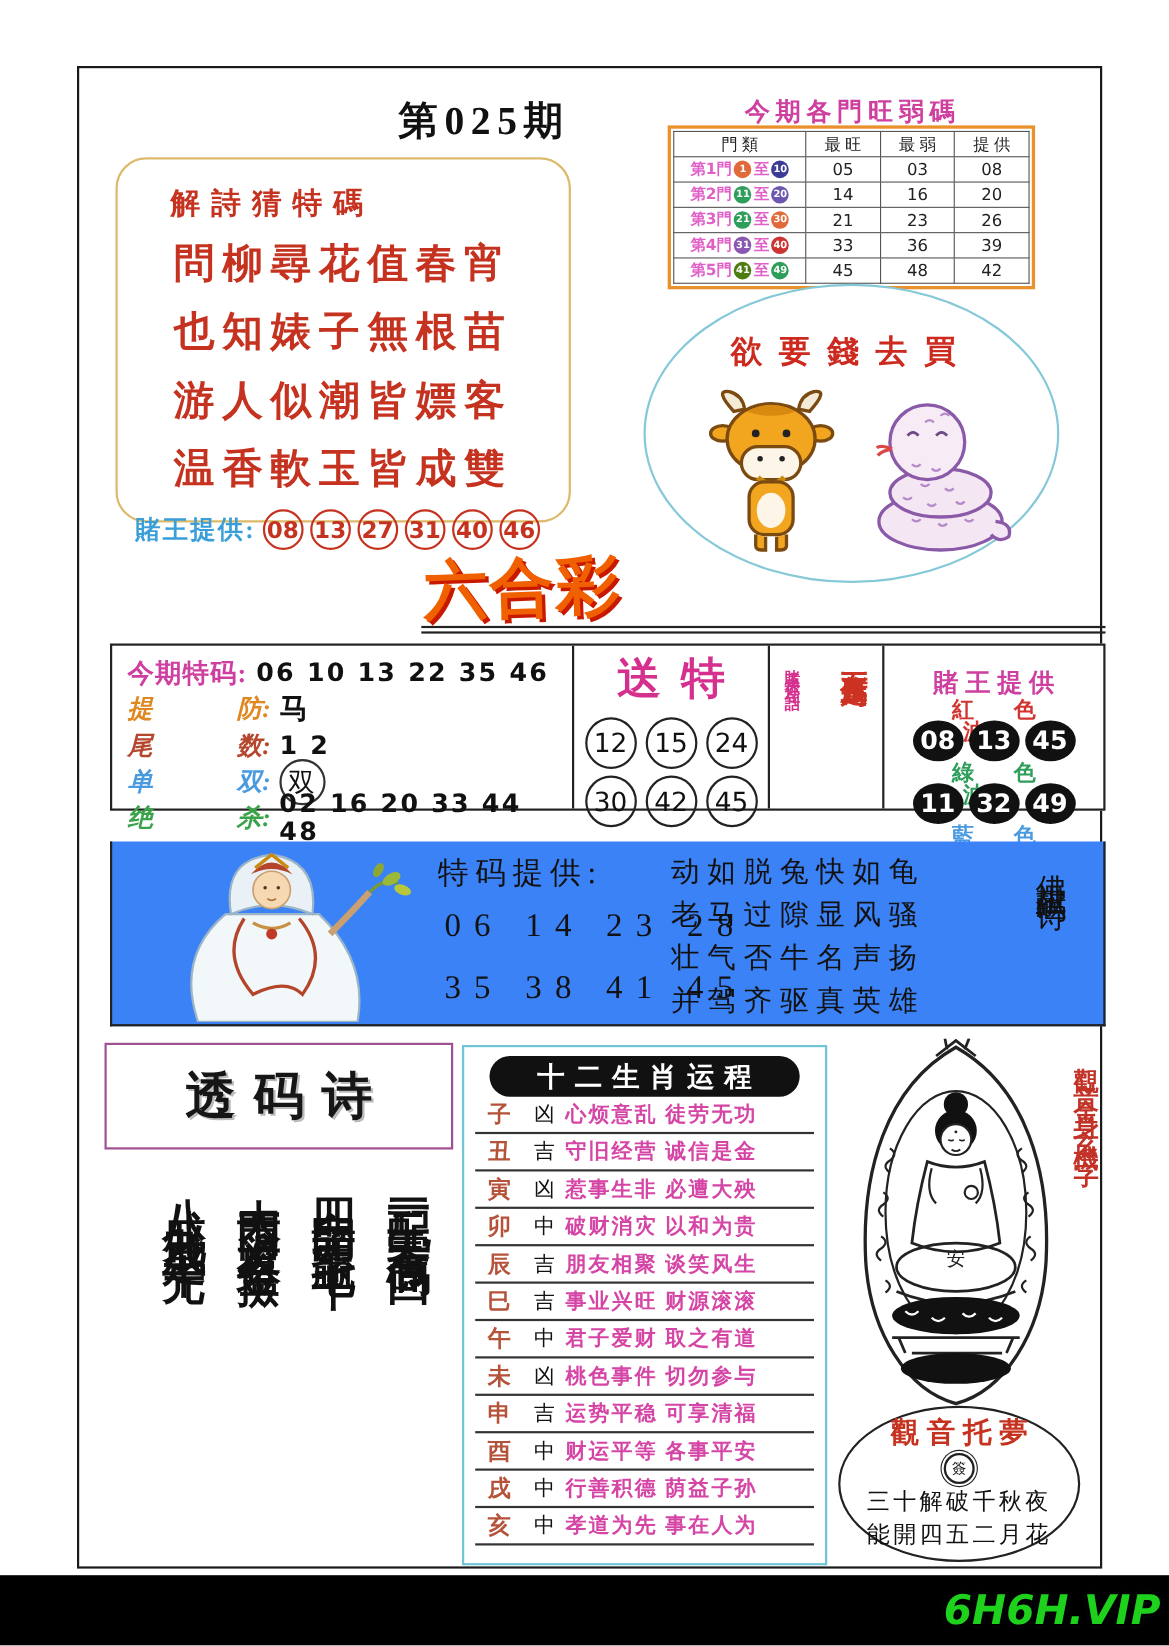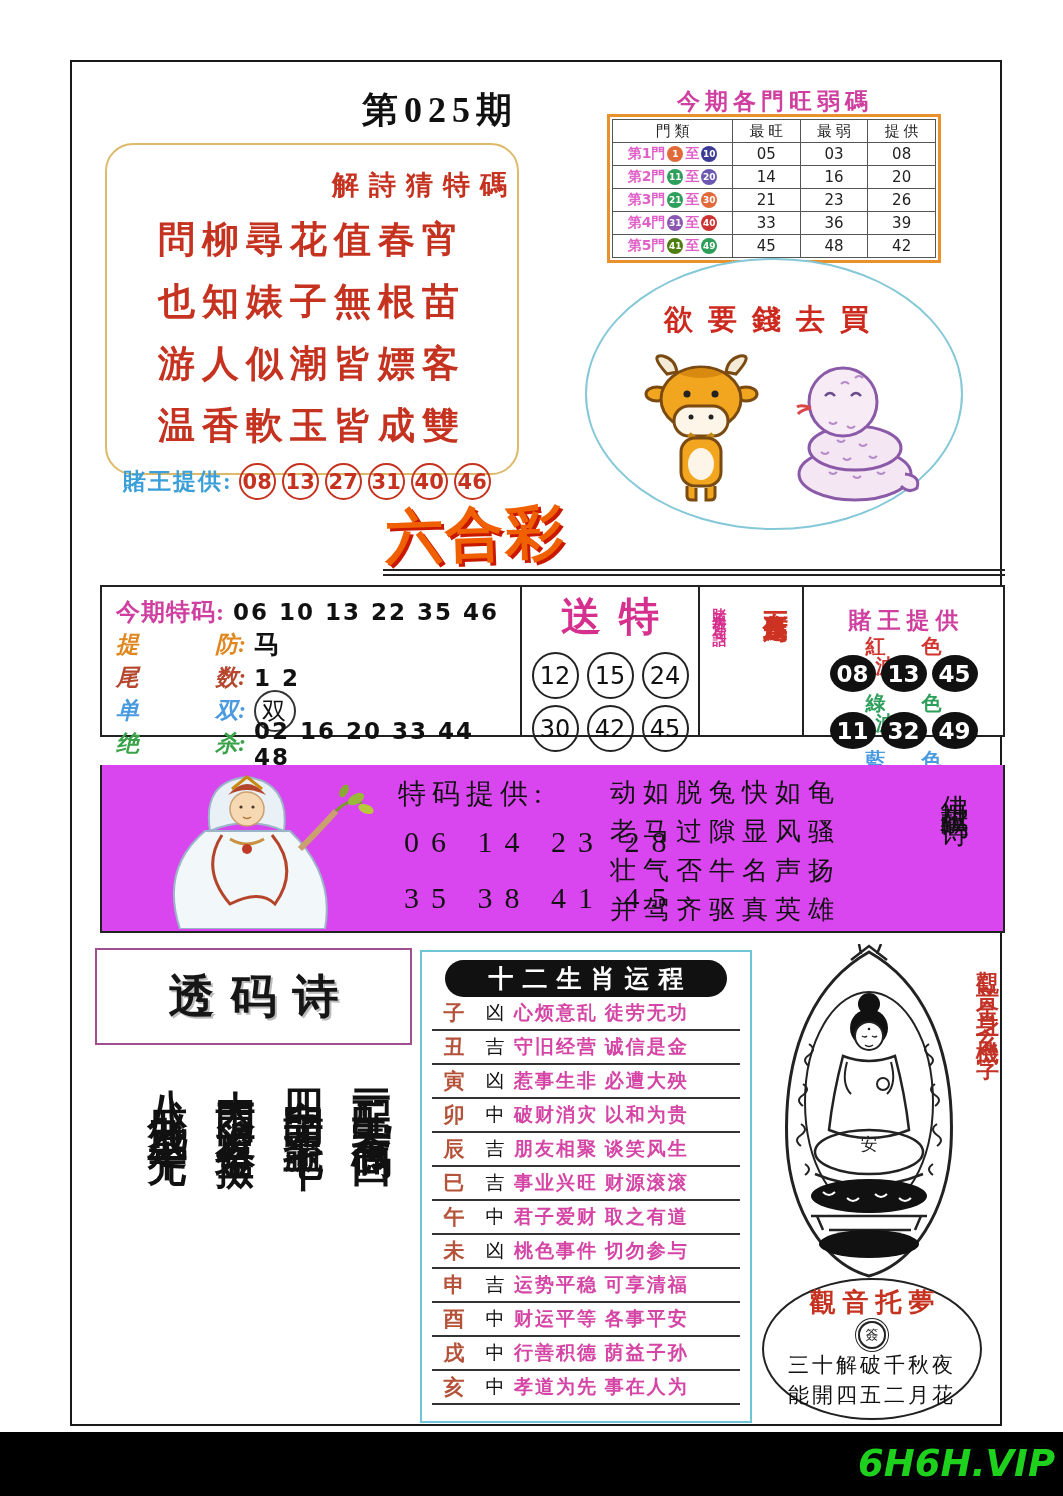--- a/index.html
+++ b/index.html
@@ -6,21 +6,21 @@
   body { background:#ffffff; font-family:"Liberation Serif","DejaVu Serif",serif; }
   .page { position:relative; width:1063px; height:1496px; background:#fff; overflow:hidden; }
   .page-border { position:absolute; left:70px; top:60px; width:932px; height:1366px; border:2px solid #1a1a1a; }
 
   
   .issue-title { position:absolute; left:330px; top:86px; width:220px; text-align:center;
     font-size:36px; font-weight:bold; letter-spacing:6px; color:#111; }
 
   .poem-box { position:absolute; left:105px; top:143px; width:414px; height:332px;
     border:2px solid #dcba6a; border-radius:28px; background:#fff; }
-  .poem-title { margin-top:22px; text-align:right; color:#c5321f; font-size:27px; font-weight:bold; letter-spacing:10px; }
+  .poem-title { margin-top:22px; text-align:left; color:#c5321f; font-size:27px; font-weight:bold; letter-spacing:10px;margin-left:48px; }
   .poem-line { text-align:center; color:#c5321f; font-size:37px; font-weight:600; letter-spacing:7px; margin-top:12px; white-space:nowrap; }
   .poem-provider { display:flex; align-items:center; margin:12px 0 0 16px; }
   .poem-provider .plabel { color:#3a9fd8; font-size:23px; font-weight:bold; letter-spacing:2px; }
   .rcirc { display:inline-flex; align-items:center; justify-content:center; width:37px; height:37px;
     border:2px solid #c5321f; border-radius:50%; color:#c5321f; font-size:21px; font-weight:bold; margin-left:6px;
     font-family:"DejaVu Sans","Liberation Sans",sans-serif; }
 
   
   .strength-title { position:absolute; left:625px; top:86px; width:300px; text-align:center;
     color:#cf3fa0; font-size:23px; font-weight:bold; letter-spacing:5px; }
@@ -71,21 +71,21 @@
   .motto-small { position:absolute; left:10px; top:10px; writing-mode:vertical-rl; color:#d6308e; font-size:14px; font-weight:bold; letter-spacing:4px; }
   .motto-big { position:absolute; right:10px; top:6px; writing-mode:vertical-rl; color:#cc3322; font-size:25px; font-weight:bold; letter-spacing:1px; }
   .mbox4 { flex:1; text-align:center; padding-top:18px; }
   .wave-title { color:#cf3fa0; font-size:23px; font-weight:bold; letter-spacing:6px; text-indent:6px; }
   .wave-label { font-size:20px; font-weight:bold; letter-spacing:36px; text-indent:36px; height:22px; line-height:20px; }
   .wave-row { display:flex; justify-content:center; gap:5px; margin-top:-3px; height:38px; }
   .oval { width:46px; height:37px; border-radius:50%; background:#111; color:#fff; display:flex; align-items:center; justify-content:center;
     font-size:23px; font-weight:bold; font-family:"DejaVu Sans",sans-serif; }
 
   
-  .guan-row { position:absolute; left:100px; top:765px; width:905px; height:168px; border:2px solid #222; border-top:none; background:#d946ef; }
+  .guan-row { position:absolute; left:100px; top:765px; width:905px; height:168px; border:2px solid #222; border-top:none; background:#3b82f6; }
   .guan-art { position:absolute; left:8px; top:4px; }
   .provide-label { position:absolute; left:296px; top:10px; font-size:28px; letter-spacing:6px; color:#111; }
   .provide-l1 { position:absolute; left:302px; top:60px; font-size:30px; letter-spacing:12px; color:#111; }
   .provide-l2 { position:absolute; left:302px; top:116px; font-size:30px; letter-spacing:12px; color:#111; }
   .grow-poem { position:absolute; left:508px; top:8px; }
   .grow-poem div { font-size:26px; color:#111; letter-spacing:7px; line-height:39px; white-space:nowrap; }
   .fozu { position:absolute; right:30px; top:8px; writing-mode:vertical-rl; font-size:28px; color:#111; letter-spacing:6px; }
 
   
   .codepoem-box { position:absolute; left:95px; top:948px; width:317px; height:97px; border:2px solid #a05090;

